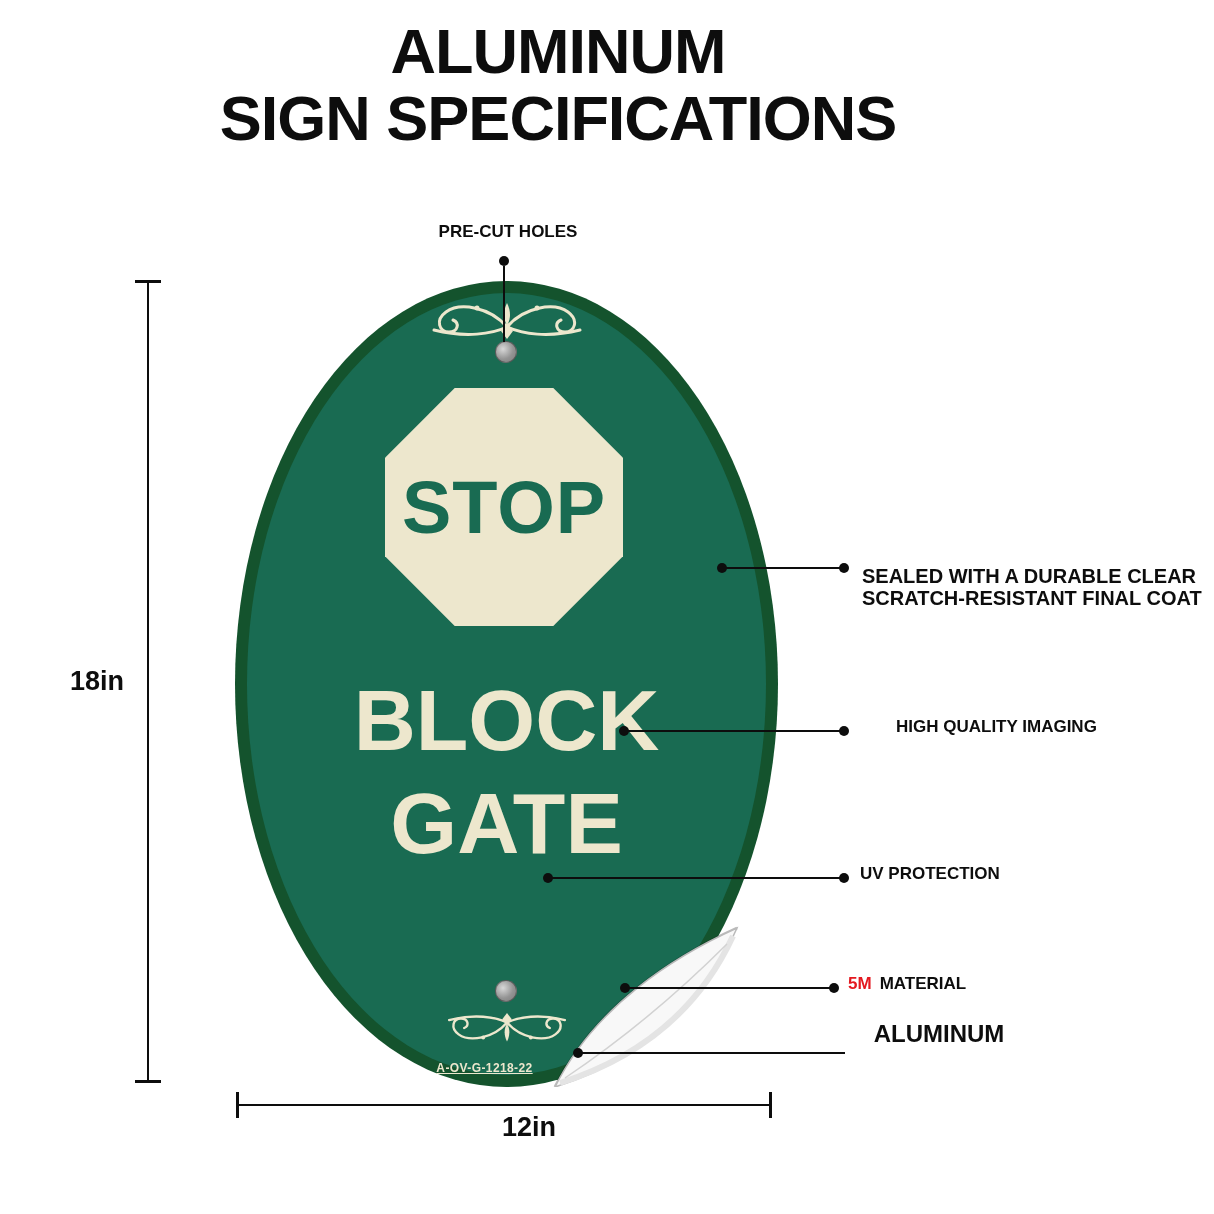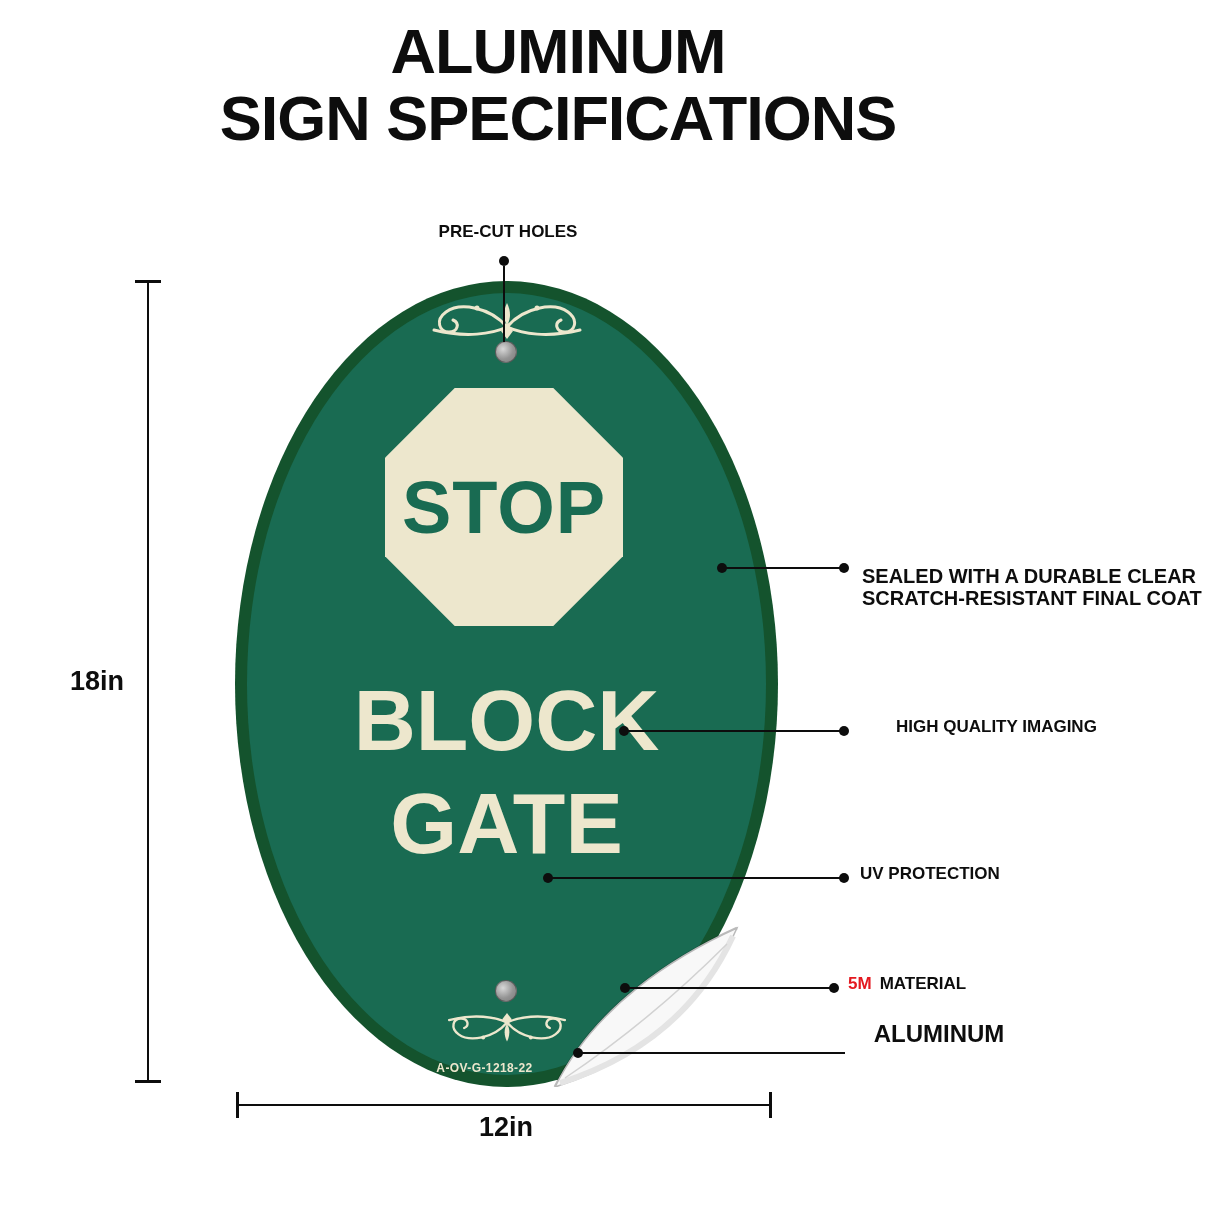--- a/index.html
+++ b/index.html
@@ -32,21 +32,21 @@
           border:1px solid rgba(0,0,0,0.35); }
   .hole-top { left:260px; top:60px; }
   .hole-bottom { left:260px; top:699px; }
   .octagon { position:absolute; left:150px; top:107px; width:238px; height:238px; background:#EDE7CD;
              clip-path:polygon(29.29% 0%, 70.71% 0%, 100% 29.29%, 100% 70.71%, 70.71% 100%, 29.29% 100%, 0% 70.71%, 0% 29.29%);
              display:flex; align-items:center; justify-content:center; }
   .stop-text { font-size:74px; font-weight:700; color:#196B52; letter-spacing:1px; }
   .msg { position:absolute; left:0; top:388px; width:100%; text-align:center;
          font-size:86px; line-height:103px; font-weight:700; color:#EDE7CD; }
   .sku { position:absolute; left:167px; top:780px; width:165px; text-align:center;
-         font-size:12px; font-weight:700; color:#EDE7CD; letter-spacing:0.4px; }
+         font-size:12px; font-weight:700; color:#EDE7CD; letter-spacing:0.4px;text-decoration:underline; }
   .peel { position:absolute; left:300px; top:625px; width:215px; height:181px; }
 
   
   .precut-label { left:358px; top:222px; width:300px; text-align:center; }
   .precut-dot { left:499px; top:256px; }
   .precut-line { left:503px; top:266px; height:76px; }
 
   
   .supercoat-dot { left:717px; top:563px; }
   .supercoat-line { left:722px; top:567px; width:122px; }
@@ -80,21 +80,21 @@
   .cap-h { position:absolute; width:26px; height:3px; background:#0d0d0d; }
   .cap-v { position:absolute; width:3px; height:26px; background:#0d0d0d; }
   .dim-label { position:absolute; font-weight:700; font-size:27px; color:#0d0d0d; }
   .dim-v { left:147px; top:281px; height:801px; }
   .dim-v-cap-top { left:135px; top:280px; }
   .dim-v-cap-bottom { left:135px; top:1080px; }
   .dim-v-label { left:70px; top:653px; width:76px; text-align:left;margin-top:13px; }
   .dim-h { left:237px; top:1104px; width:534px; }
   .dim-h-cap-left { left:236px; top:1092px; }
   .dim-h-cap-right { left:769px; top:1092px; }
-  .dim-h-label { left:456px; top:1112px; width:100px; text-align:center; }
+  .dim-h-label { left:456px; top:1112px; width:100px; text-align:right; }
 </style>
 </head>
 <body>
 
 <div class="page">
 
   <div class="title">
     <div>ALUMINUM</div>
     <div>SIGN SPECIFICATIONS</div>
   </div>

